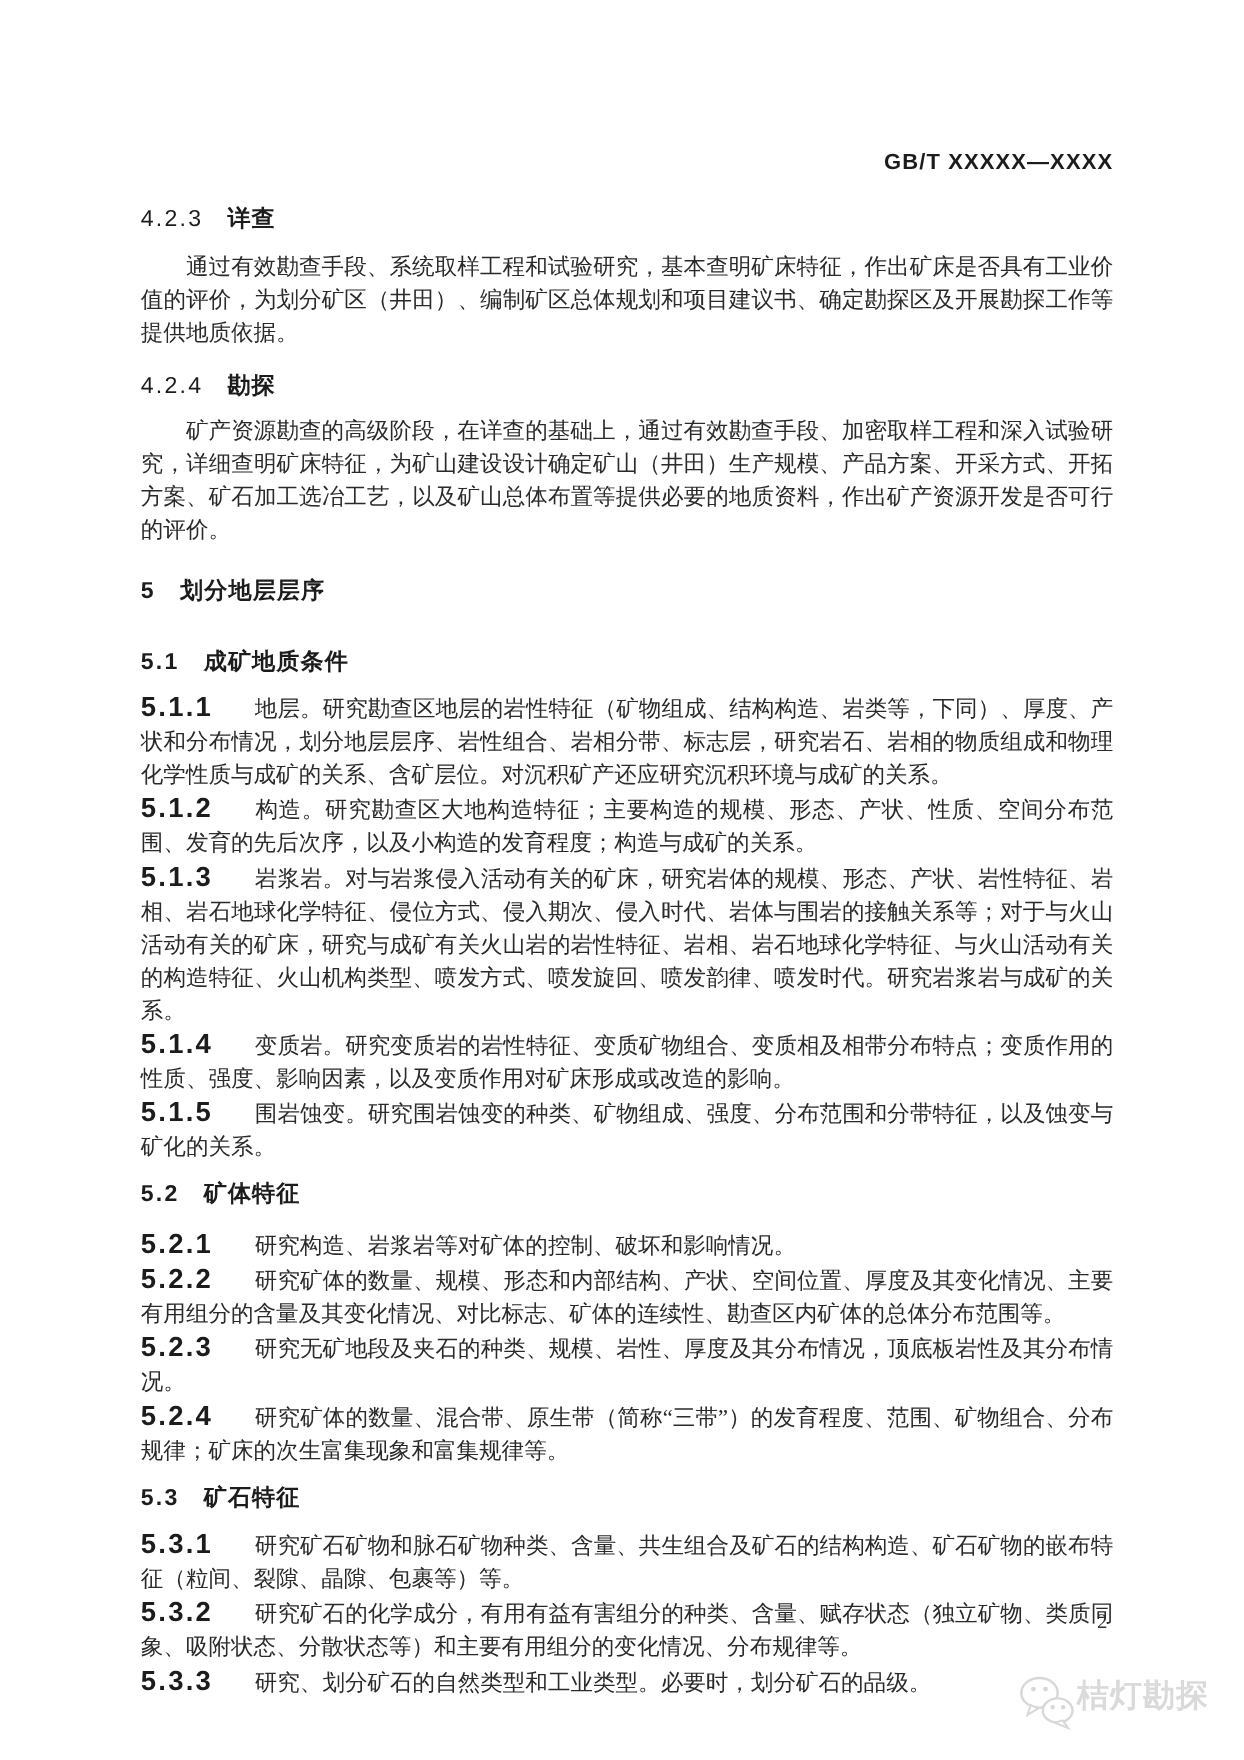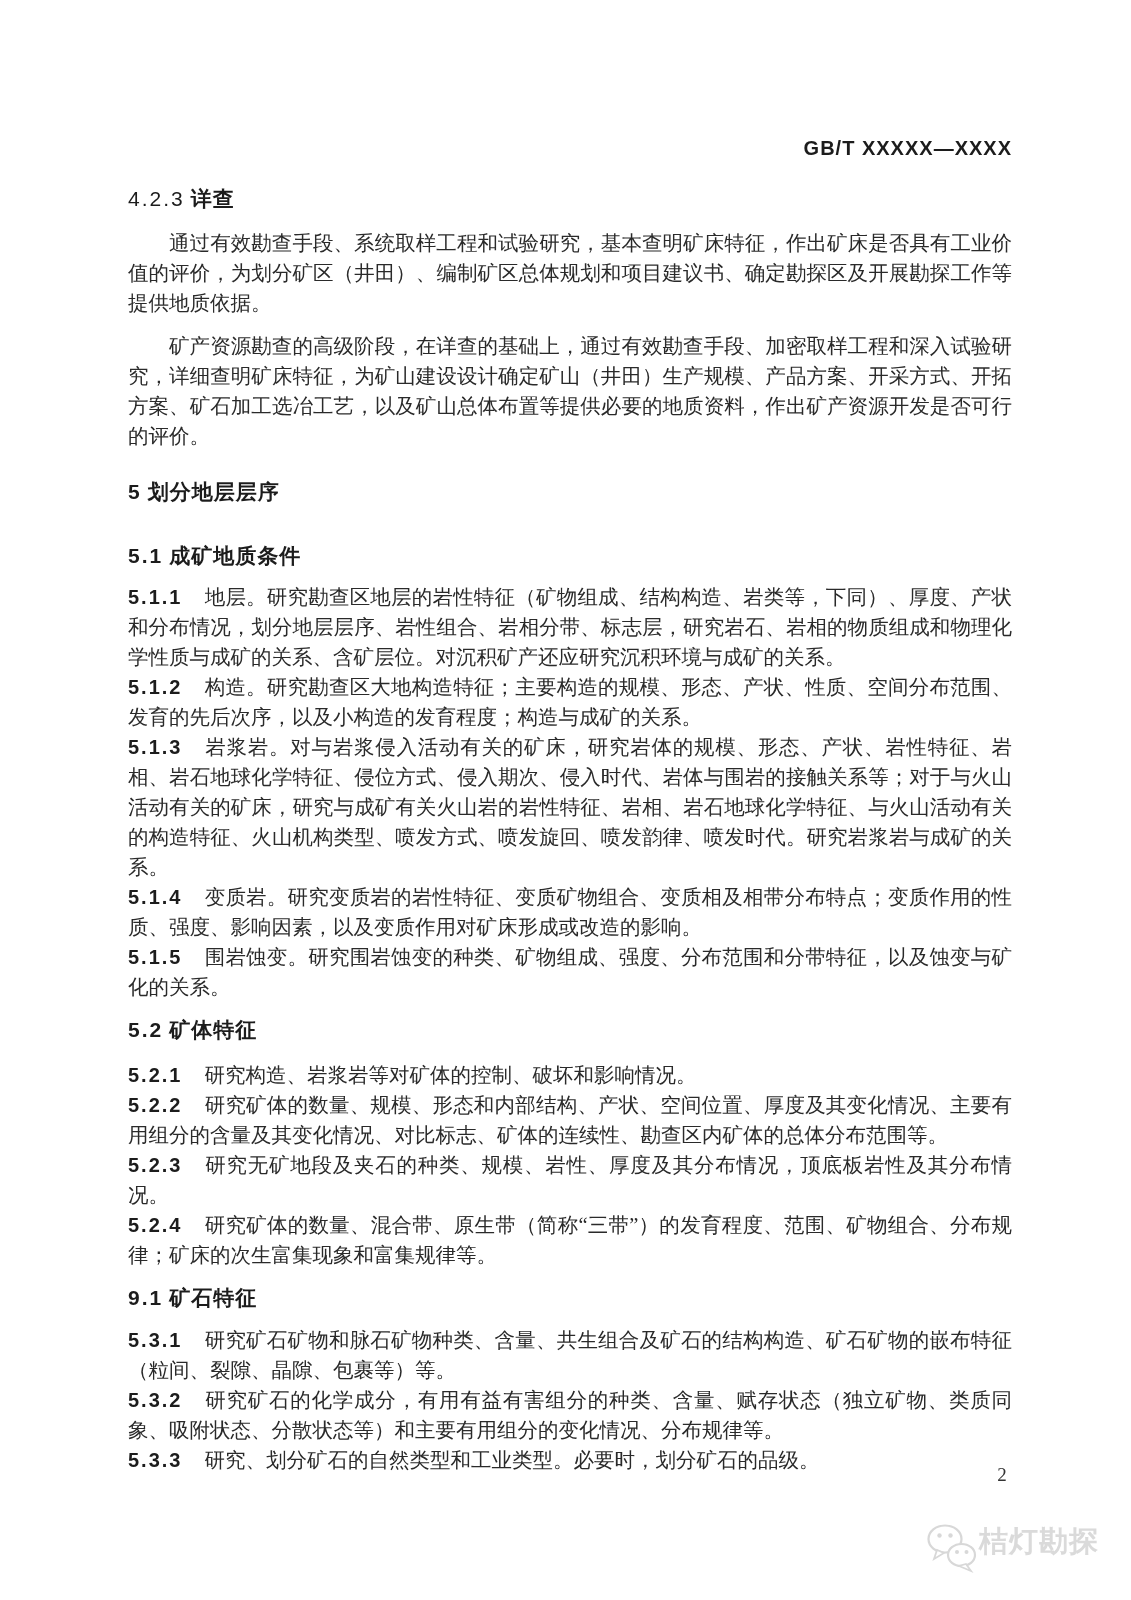--- a/index.html
+++ b/index.html
@@ -28,21 +28,21 @@
   }
   .h {
     font-family:"Liberation Sans", sans-serif;
     font-size:21px;
     line-height:26px;
     color:#1c1c1c;
   }
   .h .h-num {
     font-weight:600;
     letter-spacing:2px;
-    margin-right:6px;
+    margin-right:22px;
   }
   .h.clause .h-num { font-weight:400; }
   .h .h-title { font-weight:700; letter-spacing:1px; }
   p.body {
     font-family:"Liberation Serif", serif;
     font-size:20.5px;
     line-height:30px;
     text-align:justify;
     color:#2a2a2a;
   }
@@ -50,23 +50,23 @@
   p.item {
     font-family:"Liberation Serif", serif;
     font-size:20.5px;
     line-height:30px;
     text-align:justify;
     color:#2a2a2a;
   }
   .item-num {
     font-family:"Liberation Sans", sans-serif;
     font-weight:600;
-    font-size:20px;
+    font-size:25px;
     letter-spacing:2px;
-    margin-right:22px;
+    margin-right:38px;
     color:#1c1c1c;
   }
   #docHeader { margin-top:135px; }
   #h423 { margin-top:24px; }
   #p423 { margin-top:16px; }
   #h424 { margin-top:20px; }
   #p424 { margin-top:13px; }
   #h5   { margin-top:28px; }
   #h51  { margin-top:38px; }
   #i511 { margin-top:13px; }
@@ -107,20 +107,23 @@
 <div class="page">
   <div class="doc">
 
     <div class="doc-header" id="docHeader">GB/T XXXXX—XXXX</div>
 
     <div class="h clause" id="h423">
       <span class="h-num">4.2.3</span><span class="h-title">详查</span>
     </div>
     <p class="body indent" id="p423">通过有效勘查手段、系统取样工程和试验研究，基本查明矿床特征，作出矿床是否具有工业价值的评价，为划分矿区（井田）、编制矿区总体规划和项目建议书、确定勘探区及开展勘探工作等提供地质依据。</p>
 
+    <div class="h clause" id="h424">
+      <span class="h-num">4.2.4</span><span class="h-title">勘探</span>
+    </div>
     <p class="body indent" id="p424">矿产资源勘查的高级阶段，在详查的基础上，通过有效勘查手段、加密取样工程和深入试验研究，详细查明矿床特征，为矿山建设设计确定矿山（井田）生产规模、产品方案、开采方式、开拓方案、矿石加工选冶工艺，以及矿山总体布置等提供必要的地质资料，作出矿产资源开发是否可行的评价。</p>
 
     <div class="h chapter" id="h5">
       <span class="h-num">5</span><span class="h-title">划分地层层序</span>
     </div>
 
     <div class="h section" id="h51">
       <span class="h-num">5.1</span><span class="h-title">成矿地质条件</span>
     </div>
 
@@ -133,21 +136,21 @@
     <div class="h section" id="h52">
       <span class="h-num">5.2</span><span class="h-title">矿体特征</span>
     </div>
 
     <p class="item" id="i521"><span class="item-num">5.2.1</span><span>研究构造、岩浆岩等对矿体的控制、破坏和影响情况。</span></p>
     <p class="item" id="i522"><span class="item-num">5.2.2</span><span>研究矿体的数量、规模、形态和内部结构、产状、空间位置、厚度及其变化情况、主要有用组分的含量及其变化情况、对比标志、矿体的连续性、勘查区内矿体的总体分布范围等。</span></p>
     <p class="item" id="i523"><span class="item-num">5.2.3</span><span>研究无矿地段及夹石的种类、规模、岩性、厚度及其分布情况，顶底板岩性及其分布情况。</span></p>
     <p class="item" id="i524"><span class="item-num">5.2.4</span><span>研究矿体的数量、混合带、原生带（简称“三带”）的发育程度、范围、矿物组合、分布规律；矿床的次生富集现象和富集规律等。</span></p>
 
     <div class="h section" id="h53">
-      <span class="h-num">9.1</span><span class="h-title">矿石特征</span>
+      <span class="h-num">5.3</span><span class="h-title">矿石特征</span>
     </div>
 
     <p class="item" id="i531"><span class="item-num">5.3.1</span><span>研究矿石矿物和脉石矿物种类、含量、共生组合及矿石的结构构造、矿石矿物的嵌布特征（粒间、裂隙、晶隙、包裹等）等。</span></p>
     <p class="item" id="i532"><span class="item-num">5.3.2</span><span>研究矿石的化学成分，有用有益有害组分的种类、含量、赋存状态（独立矿物、类质同象、吸附状态、分散状态等）和主要有用组分的变化情况、分布规律等。</span></p>
     <p class="item" id="i533"><span class="item-num">5.3.3</span><span>研究、划分矿石的自然类型和工业类型。必要时，划分矿石的品级。</span></p>
 
   </div>
 
   <div class="page-number">2</div>
 

